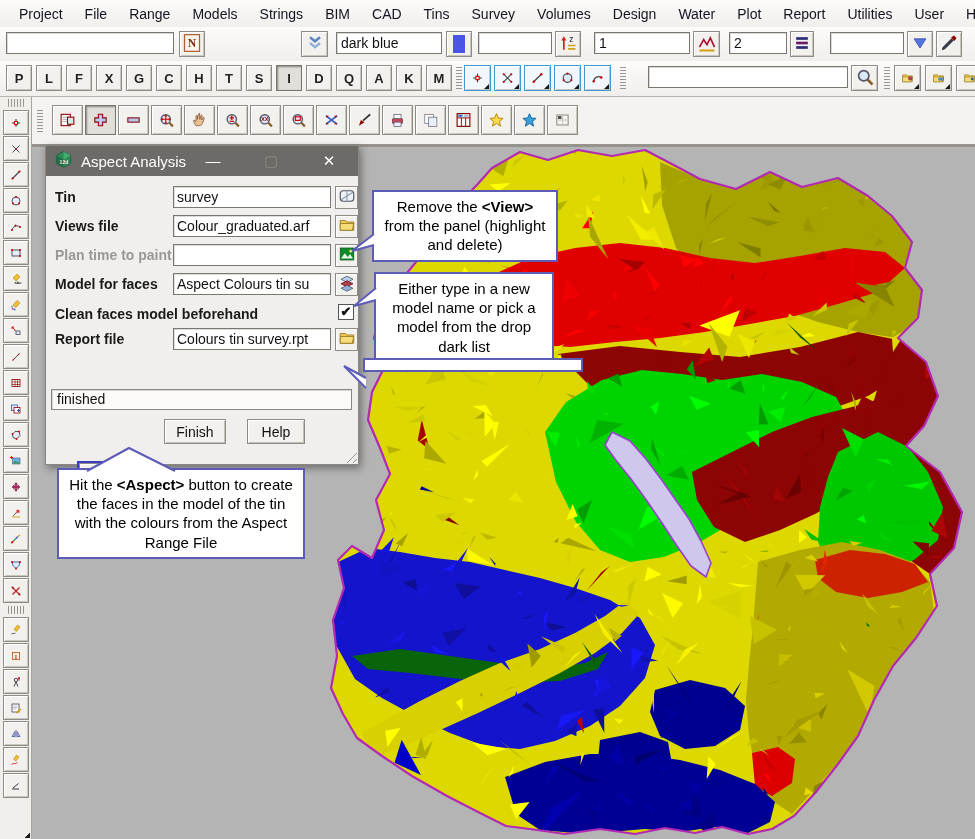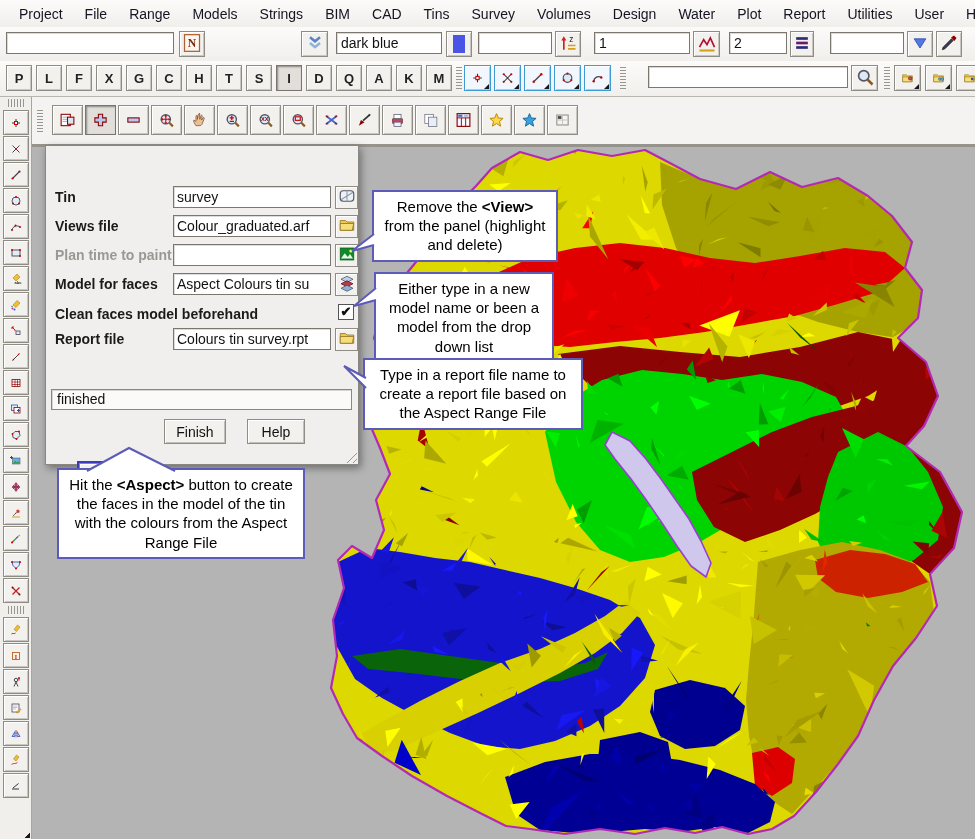--- a/index.html
+++ b/index.html
@@ -994,20 +994,32 @@
           <polygon points="874.1414778530598,685.80586467986 847.2365495967493,669.1477811996828 870.0306743787116,717.4903803084677" fill="rgb(211,201,0)"></polygon>
           <polygon points="426.7475644350052,437.49069954268634 418.66944763845606,442.04675450630225 426.76344444244313,434.7833321438839" fill="rgb(255,255,0)"></polygon>
           <polygon points="928.2066602110863,556.3029568456113 912.5169959845509,541.403102576318 929.0430736466346,543.2318725854437" fill="rgb(128,4,4)"></polygon>
           <polygon points="612,432 630,441 646,459 661,479 675,499 689,519 701,541 711,563 706,577 691,566 677,546 662,523 647,501 631,479 615,459 605,445" fill="#cfc8ec" stroke="#9a3fd0" stroke-width="1.6" stroke-linejoin="round"></polygon>
         </g>
         <polygon points="492,168 520,152 548,160 578,150 612,156 645,150 668,162 700,179 736,189 770,172 802,187 838,178 868,196 892,216 912,242 905,268 922,290 918,318 898,338 926,362 938,396 924,426 906,446 940,472 962,512 954,548 930,574 937,606 916,638 893,666 874,700 858,736 838,764 816,792 794,816 772,829 748,834 722,827 695,833 665,828 635,834 600,829 565,834 530,829 506,826 482,814 447,796 412,776 382,756 357,738 343,714 331,688 337,656 333,620 344,588 338,560 352,546 372,558 384,530 376,500 390,474 380,448 368,420 372,392 385,366 374,338 382,308 398,284 416,262 437,232 458,204 476,186" fill="none" stroke="#b429b4" stroke-width="2.2" stroke-linejoin="round"></polygon>
       </svg>
     </div>
 
   <div id="dialog">
+    <div id="dlg-title">
+      <span><svg viewBox="0 0 24 24">
+            <path d="M12 2l9 5v10l-9 5-9-5V7z" fill="#2e8b57" stroke="#1a5a38"></path>
+            <path d="M12 2v10l9-5" fill="#44aa70"></path>
+            <path d="M12 12v10l-9-5V7" fill="#1f6e46"></path>
+            <text x="7" y="18" font-size="6.5" fill="#ffe0e0" font-weight="bold" font-family="Liberation Sans,sans-serif">12d</text>
+          </svg></span>
+      <span class="ttl">Aspect Analysis</span>
+      <span class="dlg-ctl" style="left:150px">—</span>
+      <span class="dlg-ctl" style="left:208px;color:#8d8a86">▢</span>
+      <span class="dlg-ctl" style="left:266px">✕</span>
+    </div>
 
     <div class="drow" style="top:40px">
       <span class="dlabel">Tin</span>
       <input class="dfield" value="survey" style="">
       <button class="dicon">
           <span><svg viewBox="0 0 24 24">
               <rect x="3" y="5" width="18" height="14" rx="4" fill="#eef2f6" stroke="#556" stroke-width="1.5"></rect>
               <path d="M4 17L20 7M12 5v14" stroke="#8899aa" stroke-width="1.4"></path>
             </svg></span>
         </button>
@@ -1068,25 +1080,25 @@
 
   <div class="callout" id="co0">
     <svg class="tail" width="24" height="24" style="left:-23px;top:40px">
         <path d="M23 2 L1 19 L23 13" fill="#fff" stroke="#5c5cb8" stroke-width="2"></path>
       </svg>
   <span>Remove the </span><b>&lt;View&gt;</b><span> from the panel (highlight and delete)</span></div>
   <div class="callout" id="co1">
     <svg class="tail" width="24" height="24" style="left:-23px;top:12px">
         <path d="M23 2 L1 20 L23 14" fill="#fff" stroke="#5c5cb8" stroke-width="2"></path>
       </svg>
-  <span>Either type in a new model name or been a model from the drop down list</span></div>
+  <span>Either type in a new model name or pick a model from the drop dark list</span></div>
   <div class="callout" id="co2">
     <svg class="tail" width="24" height="26" style="left:-22px;top:4px">
         <path d="M23 14 L1 2 L23 24" fill="#fff" stroke="#5c5cb8" stroke-width="2"></path>
       </svg>
-  <span>Type in a report file name to create a report file based on the Aspect Range File</span></div>
+  </div>
   <div class="callout" id="co3">
     <svg class="tail" width="120" height="27" style="left:20px;top:-25px">
         <path d="M8 26 L50 3 L96 26" fill="#fff" stroke="#5c5cb8" stroke-width="2"></path>
       </svg>
   <span>Hit the </span><b>&lt;Aspect&gt;</b><span> button to create the faces in the model of the tin with the colours from the Aspect Range File</span></div>
 
 </div>
 
 </body></html>

